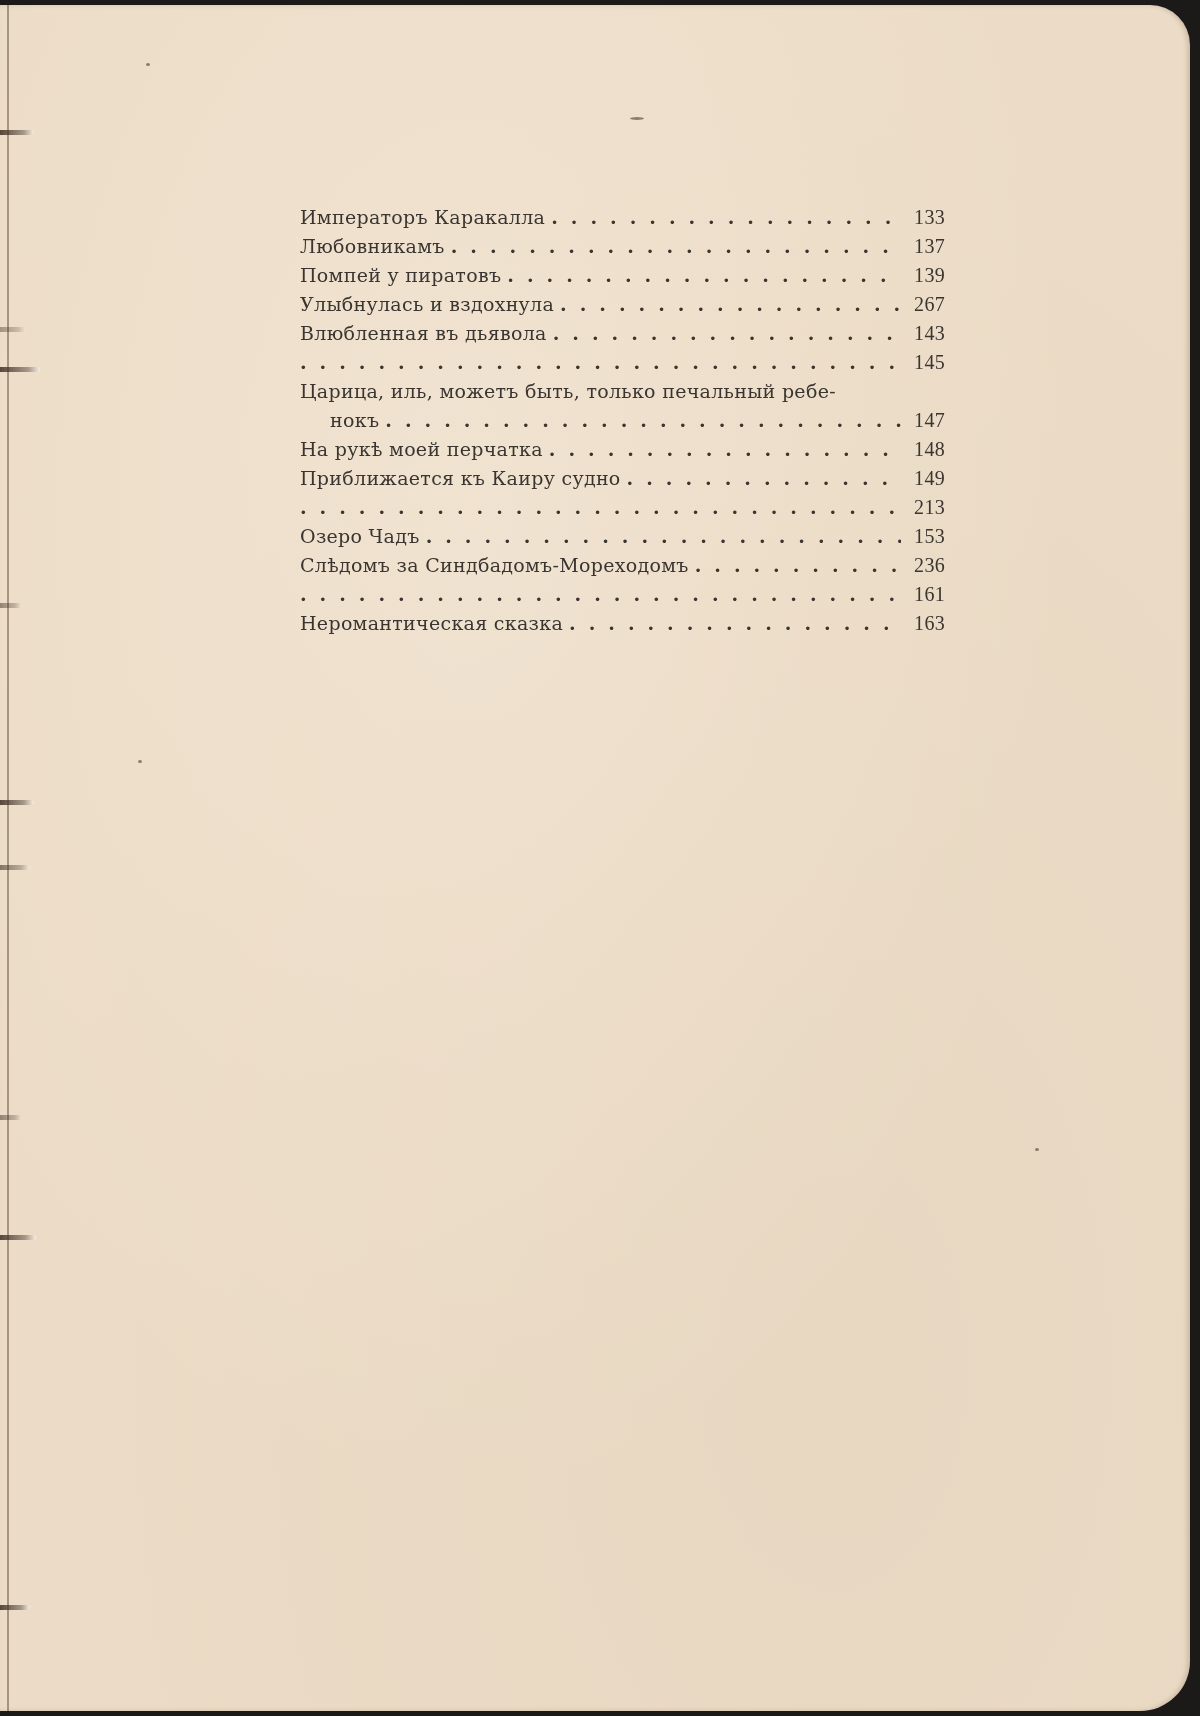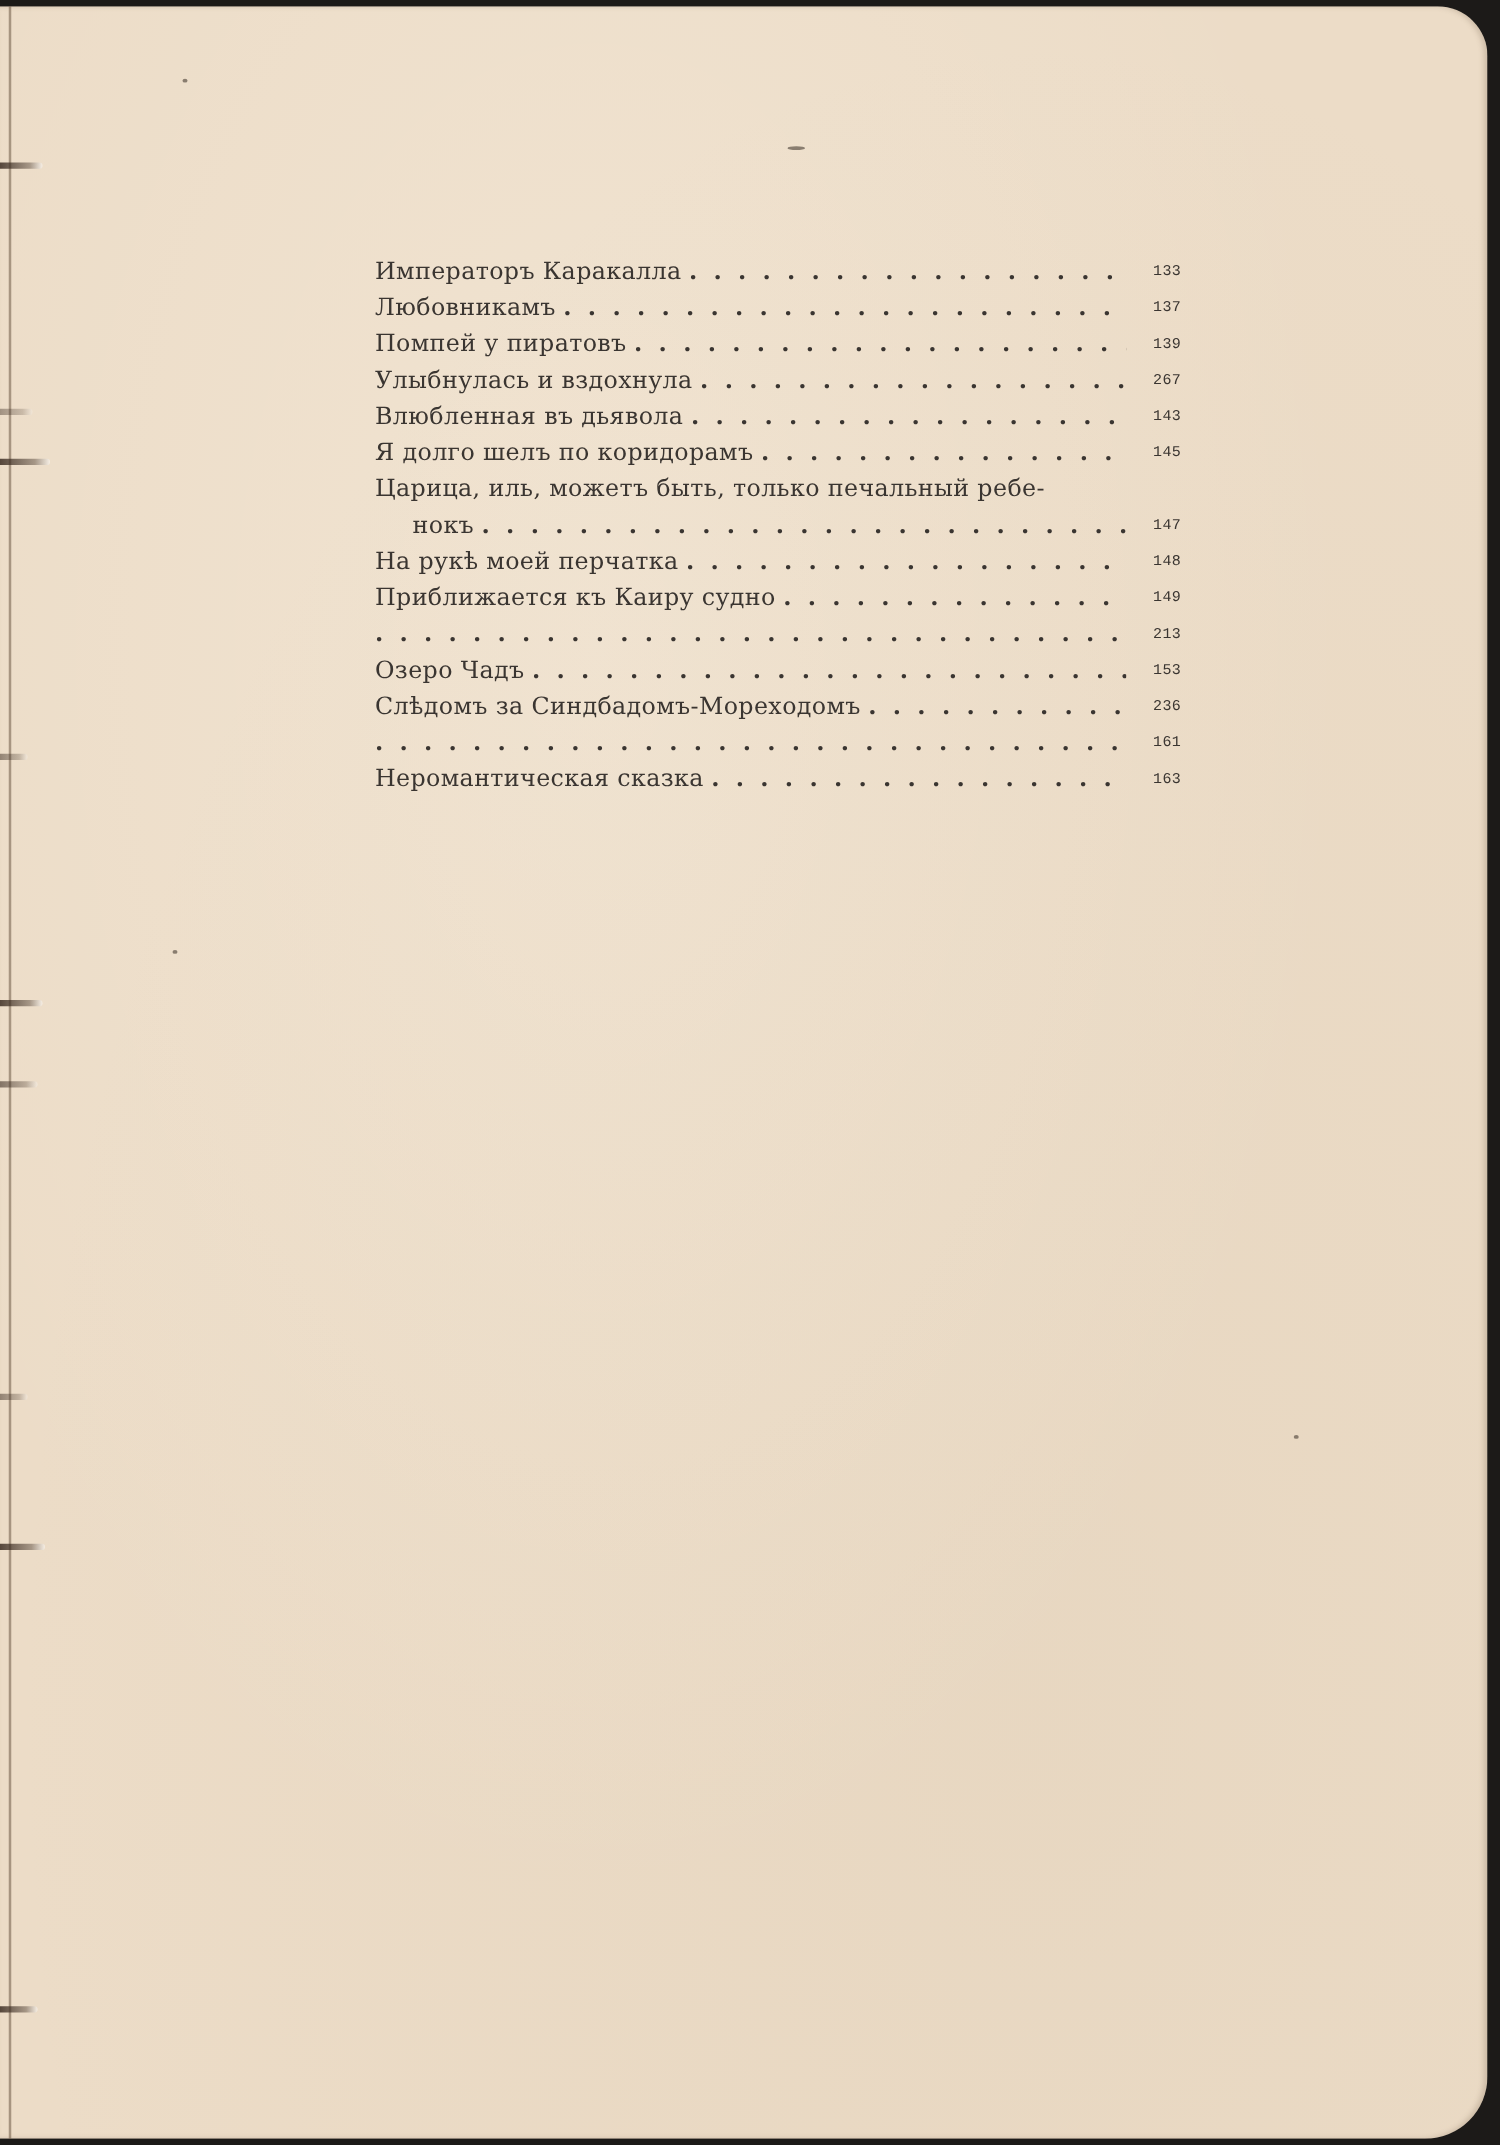--- a/index.html
+++ b/index.html
@@ -85,22 +85,22 @@
       overflow: hidden;
       white-space: nowrap;
       letter-spacing: 13px;
       color: #3a3531;
       font-weight: bold;
     }
     .toc-entry .page-num {
       flex: 0 0 auto;
       width: 44px;
       text-align: right;
-      font-family: Liberation Mono, monospace;
-      font-size: 12px;
+      font-family: Liberation Serif, serif;
+      font-size: 20px;
     }
   </style>
 </head>
 <body>
 
 <div class="scan">
   <div class="page">
     <div class="binding-line"></div>
 
     <div class="stitch" style="top:125px"></div>
@@ -138,21 +138,20 @@
         <span class="title">Улыбнулась и вздохнула</span>
         <span class="leader">......................................</span>
         <span class="page-num">267</span>
       </div>
       <div class="toc-entry">
         <span class="title">Влюбленная въ дьявола</span>
         <span class="leader">......................................</span>
         <span class="page-num">143</span>
       </div>
       <div class="toc-entry">
-        <span class="title">Я долго шелъ по коридорамъ</span>
         <span class="leader">......................................</span>
         <span class="page-num">145</span>
       </div>
       <div class="toc-entry wrap-first">
         <span class="title">Царица, иль, можетъ быть, только печальный ребе-</span>
       </div>
       <div class="toc-entry">
         <span class="title indent">нокъ</span>
         <span class="leader">......................................</span>
         <span class="page-num">147</span>

